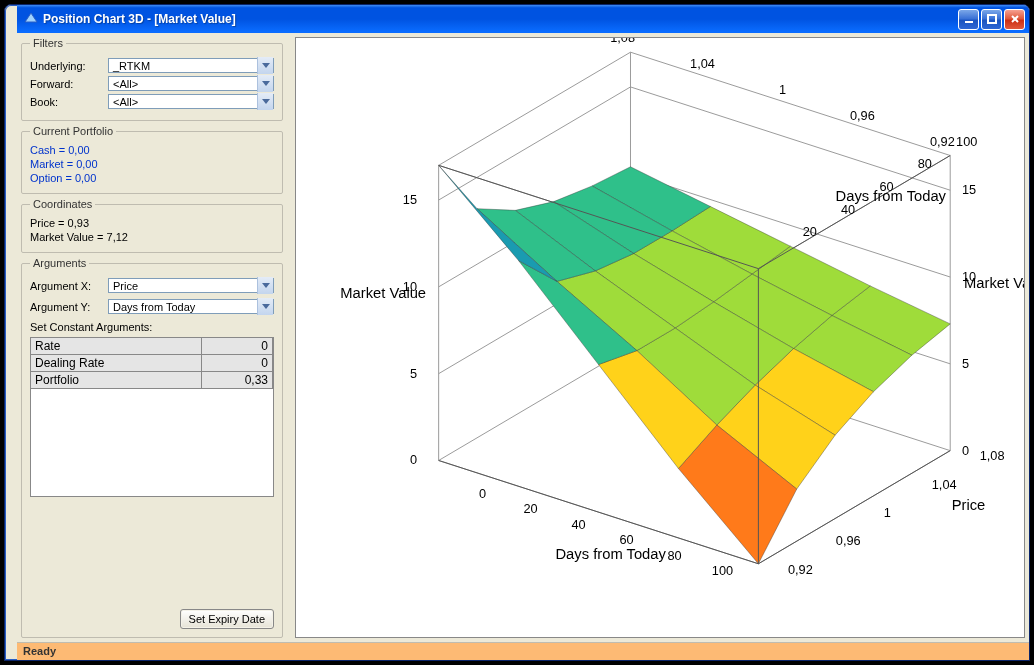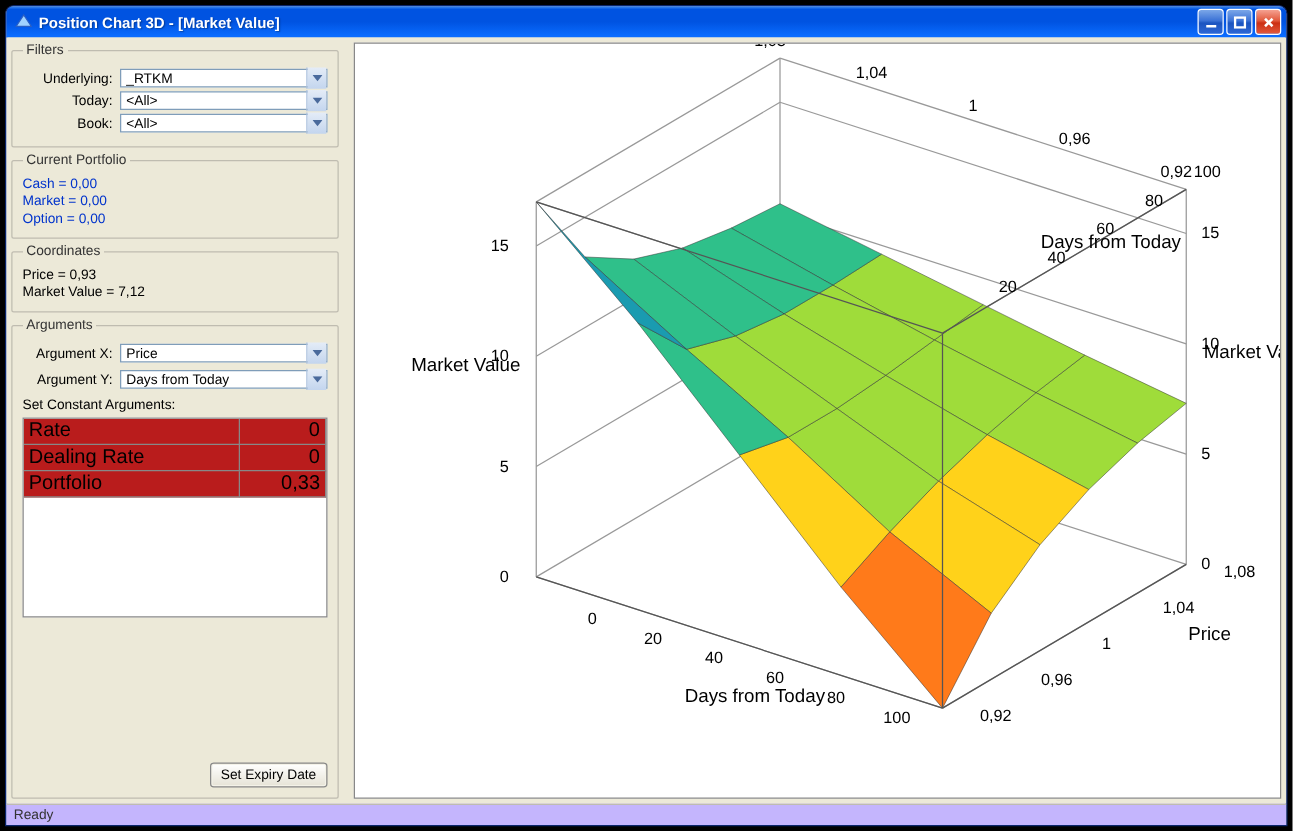--- a/index.html
+++ b/index.html
@@ -13,20 +13,21 @@
   }
   .window {
     width: 1026px; height: 657px;
     margin: 4px;
     background: #ece9d8;
     border: 1px solid #0a246a;
     border-radius: 7px 7px 0 0;
     overflow: hidden;
     display: flex; flex-direction: column;
     box-shadow: 0 0 0 1px #2a5fc4 inset;
+    padding-left: 12px;
   }
   .titlebar {
     height: 28px;
     background: linear-gradient(to bottom, #3f8cf3 0%, #0053e1 10%, #0053e1 50%, #0a6cff 95%, #0a6cff 100%);
     display: flex; align-items: center;
     padding: 0 4px 0 6px;
     color: #fff; font-weight: bold; font-size: 12px;
   }
   .titlebar .app-icon {
     width: 16px; height: 16px; margin-right: 4px;
@@ -37,53 +38,54 @@
   .winbtn {
     width: 21px; height: 21px; border-radius: 3px;
     background: linear-gradient(to bottom,#7ba7e8,#3b72d6 45%,#1b54c0 55%,#2e67d4);
     border: 1px solid #fff; display:flex; align-items:center; justify-content:center;
     color:#fff; font-weight:bold;
   }
   .winbtn.close { background: linear-gradient(to bottom,#f5a191,#e1593c 45%,#cc2f13 55%,#e1593c); }
   .statusbar {
     height: 18px; border-top: 1px solid #bfbcb0;
     padding: 2px 6px; font-size: 11px; color: #333;
-    background: #c4b5fd;
+    background: #fdba74;
+    font-weight: bold;
   }
   .client {
     flex: 1; display: flex; padding: 4px; gap: 12px;
     background: #ece9d8;
   }
   .panel-left { width: 262px; display:flex; flex-direction:column; gap:4px; }
   fieldset {
     border: 1px solid #bfbcb0; border-radius: 2px;
     padding: 6px 8px 8px 8px; margin: 0;
     background: #ece9d8;
   }
   legend { font-size: 11px; color: #333; padding: 0 3px; }
   .row { display:flex; align-items:center; margin: 3px 0; }
-  .row label { width: 72px; text-align:right; margin-right:6px; }
+  .row label { width: 72px; text-align:left; margin-right:6px; }
   .combo {
     flex:1; height: 15px;
     border: 1px solid #7f9db9; background:#fff;
     display:flex; align-items:center; justify-content:space-between;
     padding: 0 0 0 4px; font-size:11px;
   }
   .combo .chev {
     width: 16px; height: 17px;
     background: linear-gradient(to bottom,#e4ecf7,#c3d5ee);
     border-left:1px solid #acc1de;
     display:flex; align-items:center; justify-content:center;
   }
   .link { color: #0033cc; cursor:pointer; display:block; line-height:14px;}
   .coords div { line-height:14px; }
   .const-label { margin: 4px 0 4px 0; }
   .const-table {
-    border:1px solid #888; background:#b91c1c; width:100%;
-    border-collapse:collapse; font-size:16px;
+    border:1px solid #888; background:#e5e5e5; width:100%;
+    border-collapse:collapse; font-size:12px;
   }
   .const-table td { border:1px solid #888; padding:1px 4px; height:15px;}
   .const-table td.val { text-align:right; }
   .const-card {
     background:#fff; border:1px solid #888; padding:0;
     height: 160px; overflow:hidden;
   }
   .const-card table { border:none; }
   .const-card table td { border:none; border-bottom:1px solid #888; border-right:1px solid #888; }
   .btn {
@@ -141,21 +143,21 @@
           <div class="combo">
             <span>_RTKM</span>
             <span class="chev">
                 <svg width="8" height="6">
                   <polygon points="0,0 8,0 4,5" fill="#4a6a9c"></polygon>
                 </svg>
               </span>
           </div>
         </div>
         <div class="row">
-          <label>Today:</label>
+          <label>Forward:</label>
           <div class="combo">
             <span>&lt;All&gt;</span>
             <span class="chev">
                 <svg width="8" height="6">
                   <polygon points="0,0 8,0 4,5" fill="#4a6a9c"></polygon>
                 </svg>
               </span>
           </div>
         </div>
         <div class="row">

